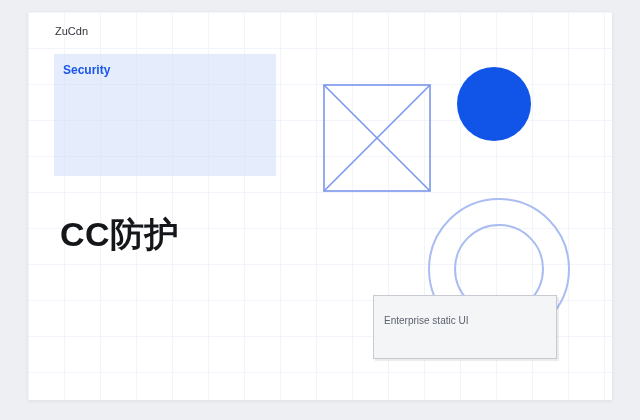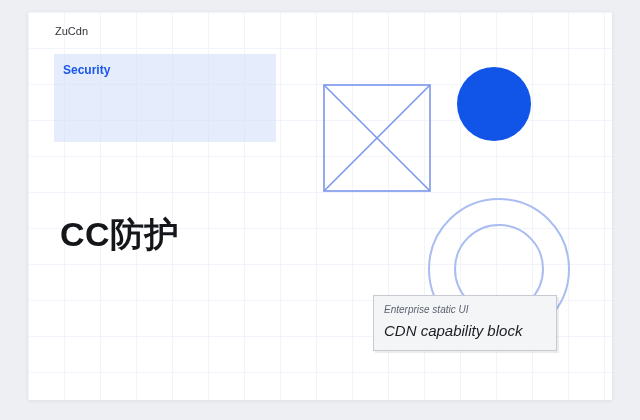--- a/index.html
+++ b/index.html
@@ -24,21 +24,21 @@
   .brand {
     position: absolute;
     left: 27px; top: 13px;
     font-family: Liberation Sans, sans-serif;
     font-size: 11px;
     color: #30343a;
   }
   .security-panel {
     position: absolute;
     left: 26px; top: 42px;
-    width: 222px; height: 88px;
+    width: 222px; height: 122px;
     background: rgba(208, 222, 250, 0.55);
     cursor: pointer;
     text-decoration: underline;
   }
   .security-label {
     position: absolute;
     left: 9px; top: 9px;
     font-size: 12px;
     font-weight: bold;
     color: #1a56e8;
@@ -80,27 +80,26 @@
   }
   .feature-subtitle {
     position: absolute;
     left: 33px; top: 252px;
     font-size: 15px;
     color: #9aa0a8;
   }
   .capability-block {
     position: absolute;
     left: 345px; top: 283px;
-    width: 184px; height: 56px;
+    width: 184px; height: 64px;
     background: #f4f5f7;
     border: 1px solid #c7cad0;
     box-shadow: 2px 2px 0 rgba(60,70,90,0.10);
-    padding: 8px 10px;
+    padding: 19px 10px;
     cursor: pointer;
-    font-style: italic;
   }
   .capability-eyebrow {
     font-size: 10px;
     color: #5c6270;
     margin-bottom: 7px;
   }
   .capability-label {
     font-size: 15px;
     color: #1c1e22;
   }
@@ -125,16 +124,15 @@
   <div class="filled-circle"></div>
 
   <div class="ring-outer"></div>
   <div class="ring-inner"></div>
 
   <div class="feature-title">CC防护</div>
 
 
   <div class="capability-block">
     <div class="capability-eyebrow">Enterprise static UI</div>
-    <div class="capability-label">CDN capability block</div>
   </div>
 
 </div>
 
 </body></html>

